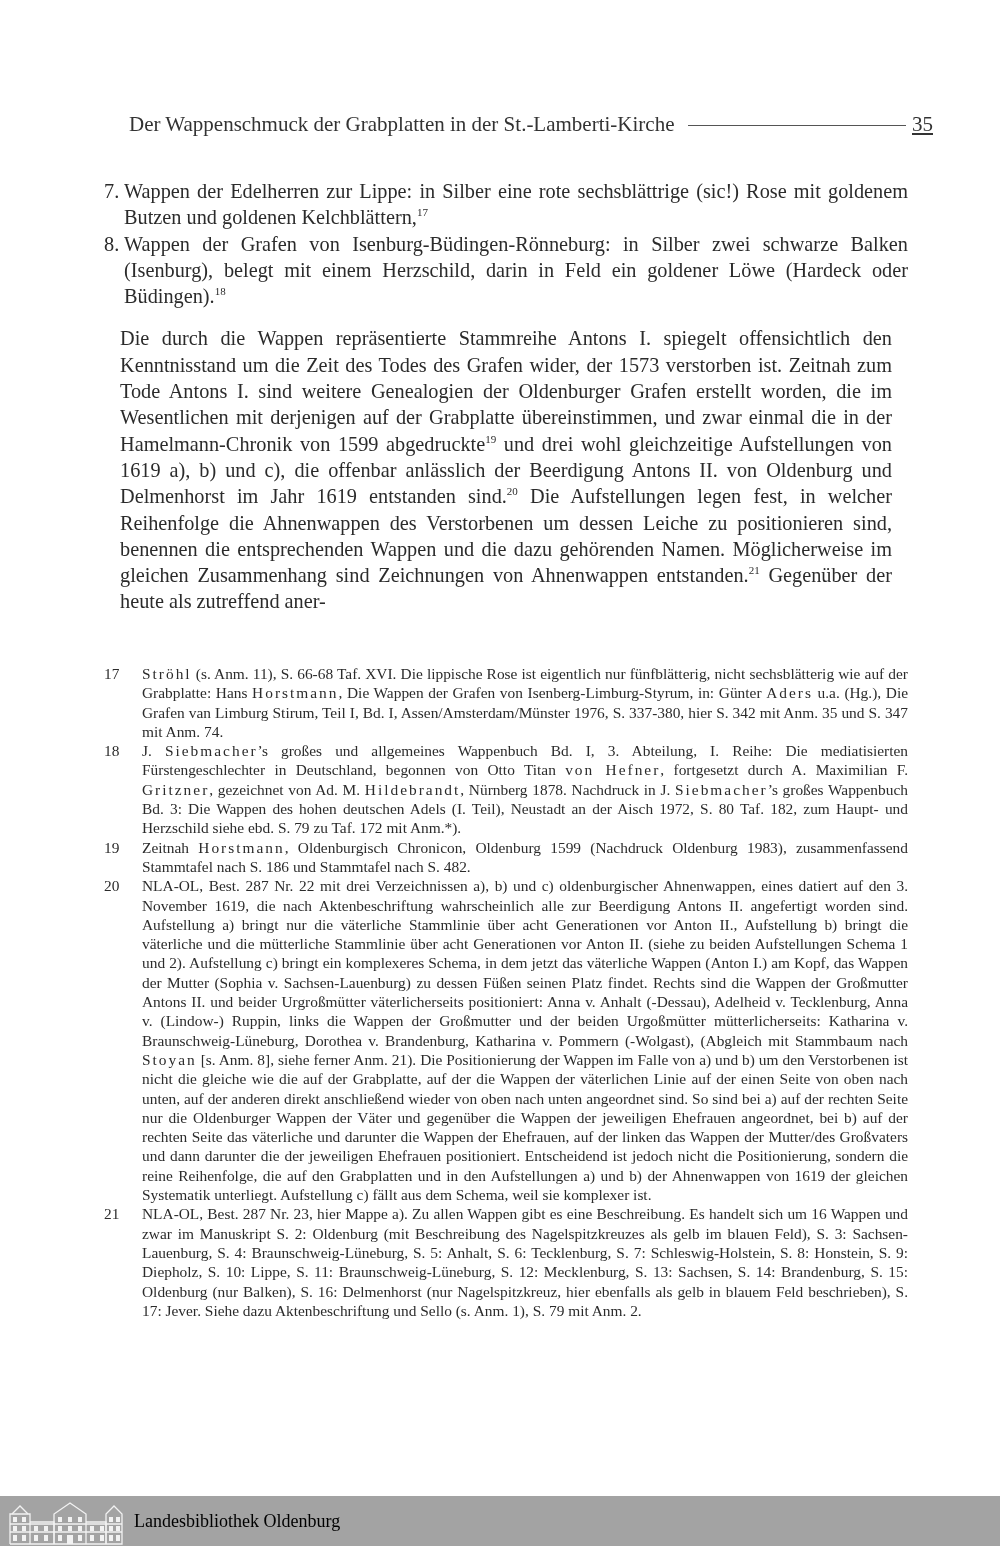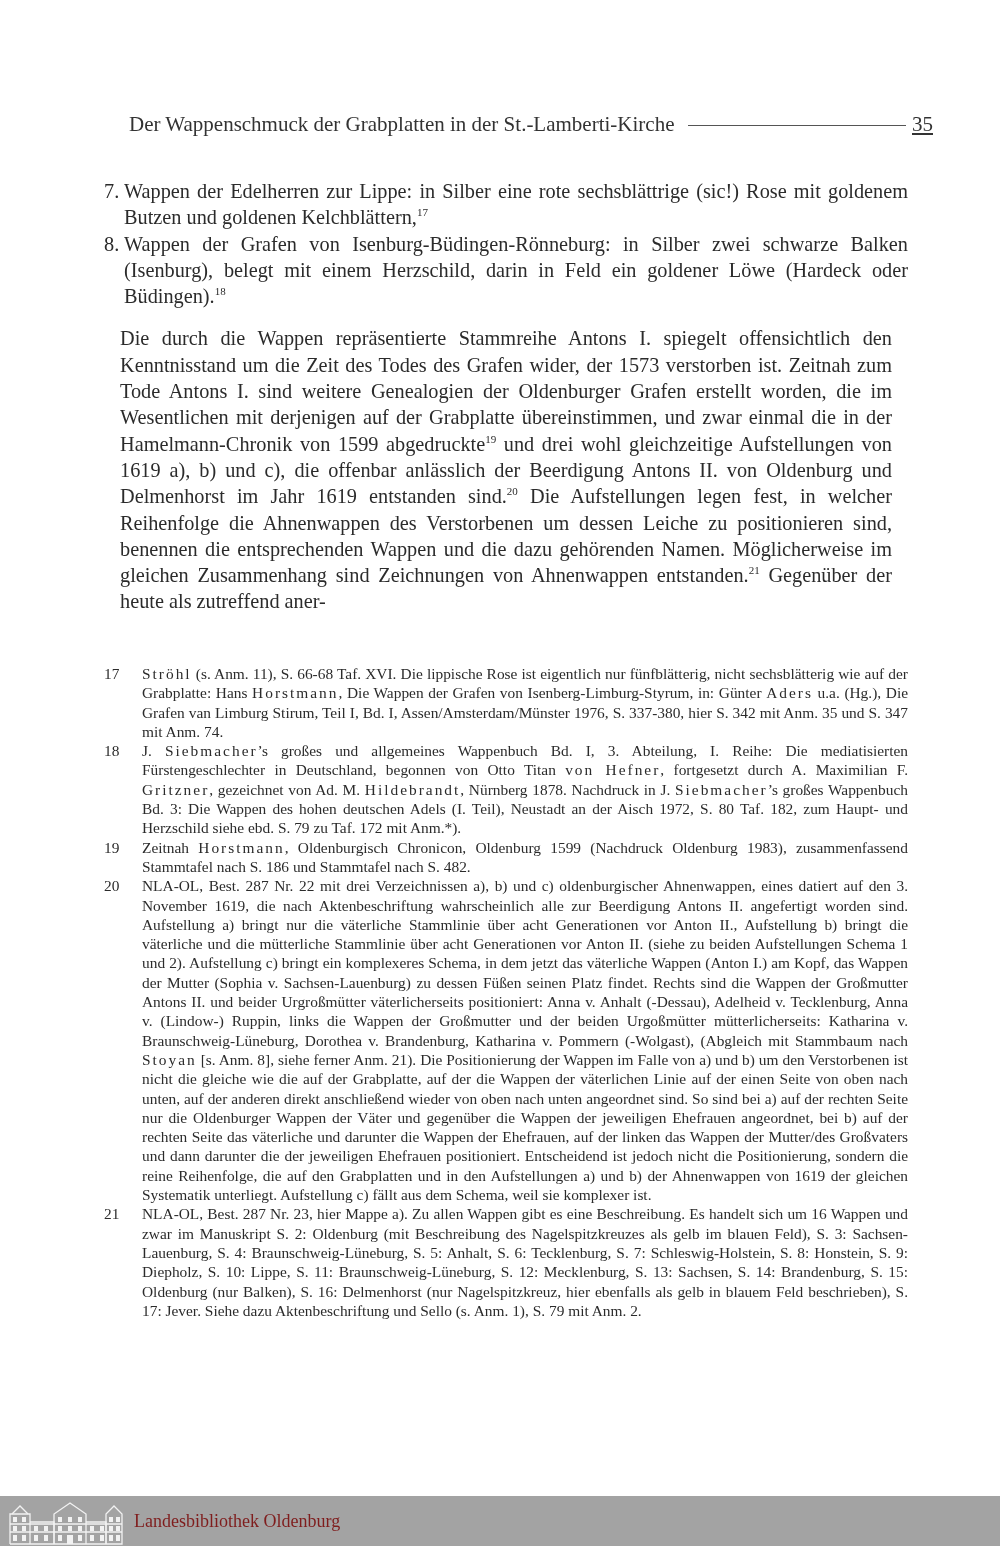--- a/index.html
+++ b/index.html
@@ -22,21 +22,21 @@
   .notes { position:absolute; left:104px; top:664px; width:804px; font-size:15.4px; line-height:19.3px;
            color:#2b2b2b; text-align:justify; }
   .note { display:flex; }
   .note .n { width:38px; flex:none; }
   .note .t { flex:1; }
   .sp { letter-spacing:2px; }
 
   .footer { position:absolute; left:0; top:1496px; width:1000px; height:50px; background:#a3a3a3;
             display:flex; align-items:center; }
   .footer .logo { width:118px; height:46px; margin-left:8px; margin-top:4px; }
-  .footer .name { color:#7f1d1d; font-size:18px; margin-left:8px; }
+  .footer .name { color:#000000; font-size:18px; margin-left:8px; }
 </style>
 </head>
 <body>
 
 <div class="header">
   <span class="title">Der Wappenschmuck der Grabplatten in der St.-Lamberti-Kirche</span>
   <span class="rule"></span>
   <span class="pagenum">35</span>
 </div>
 

